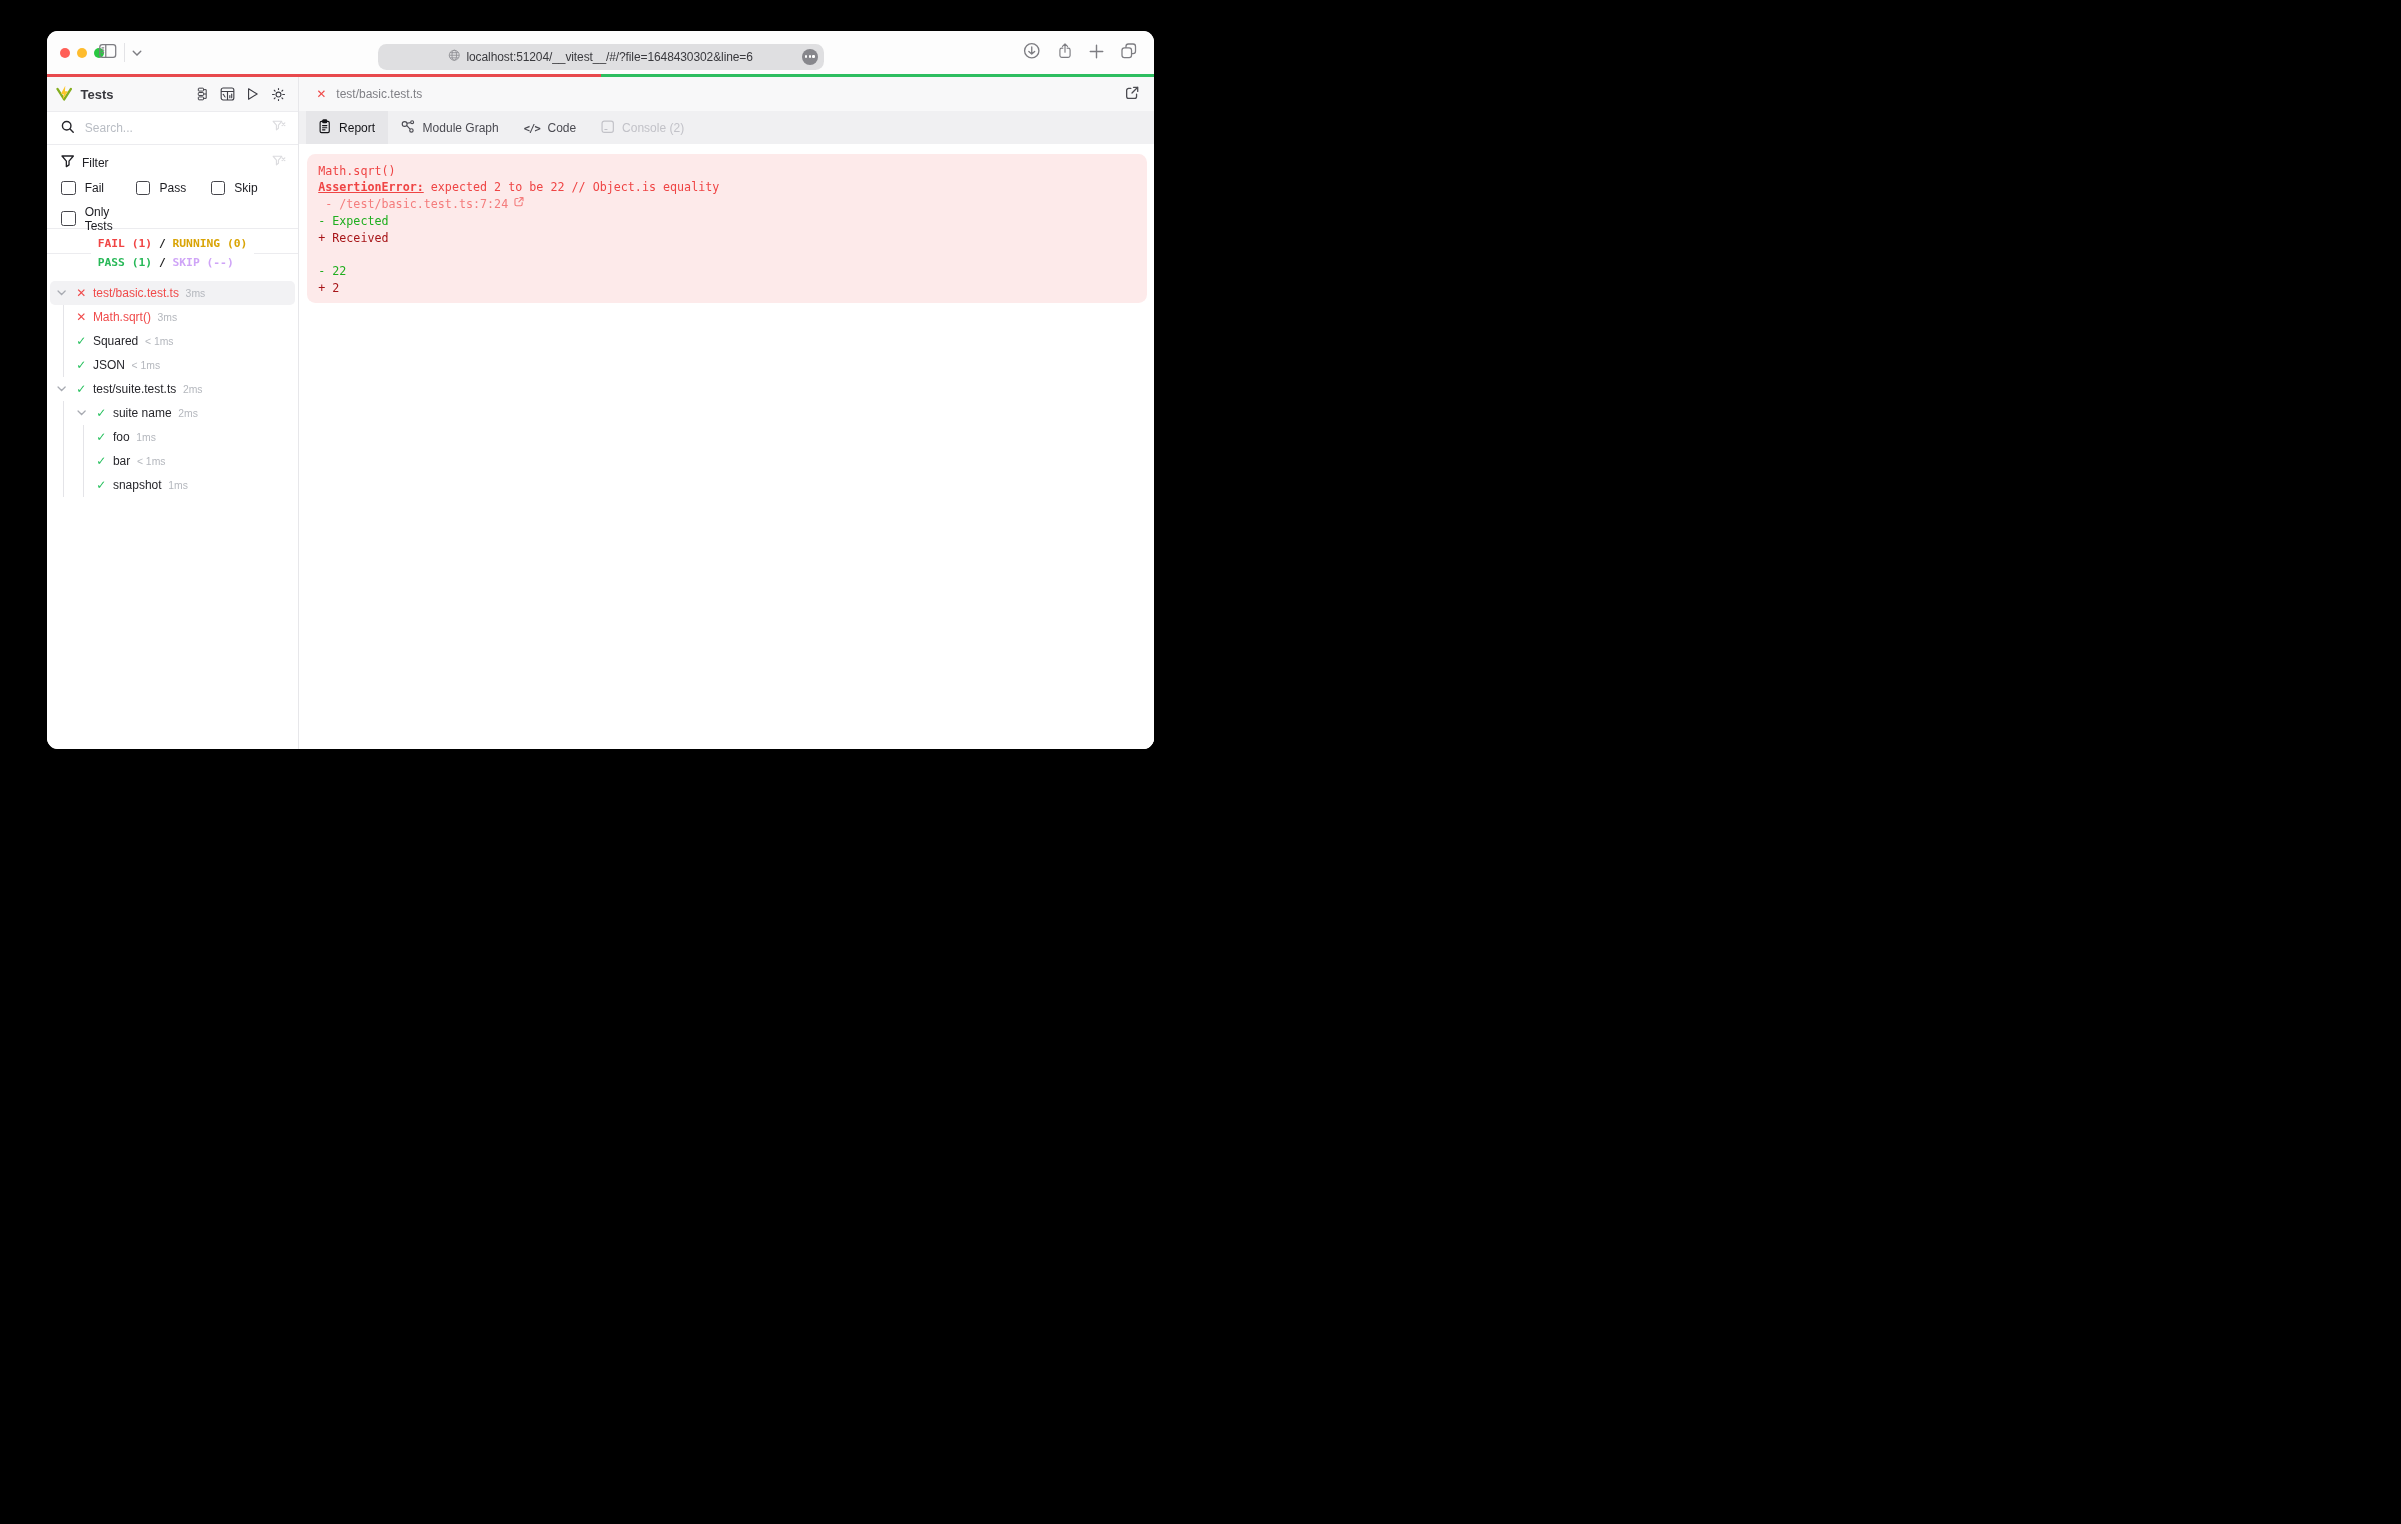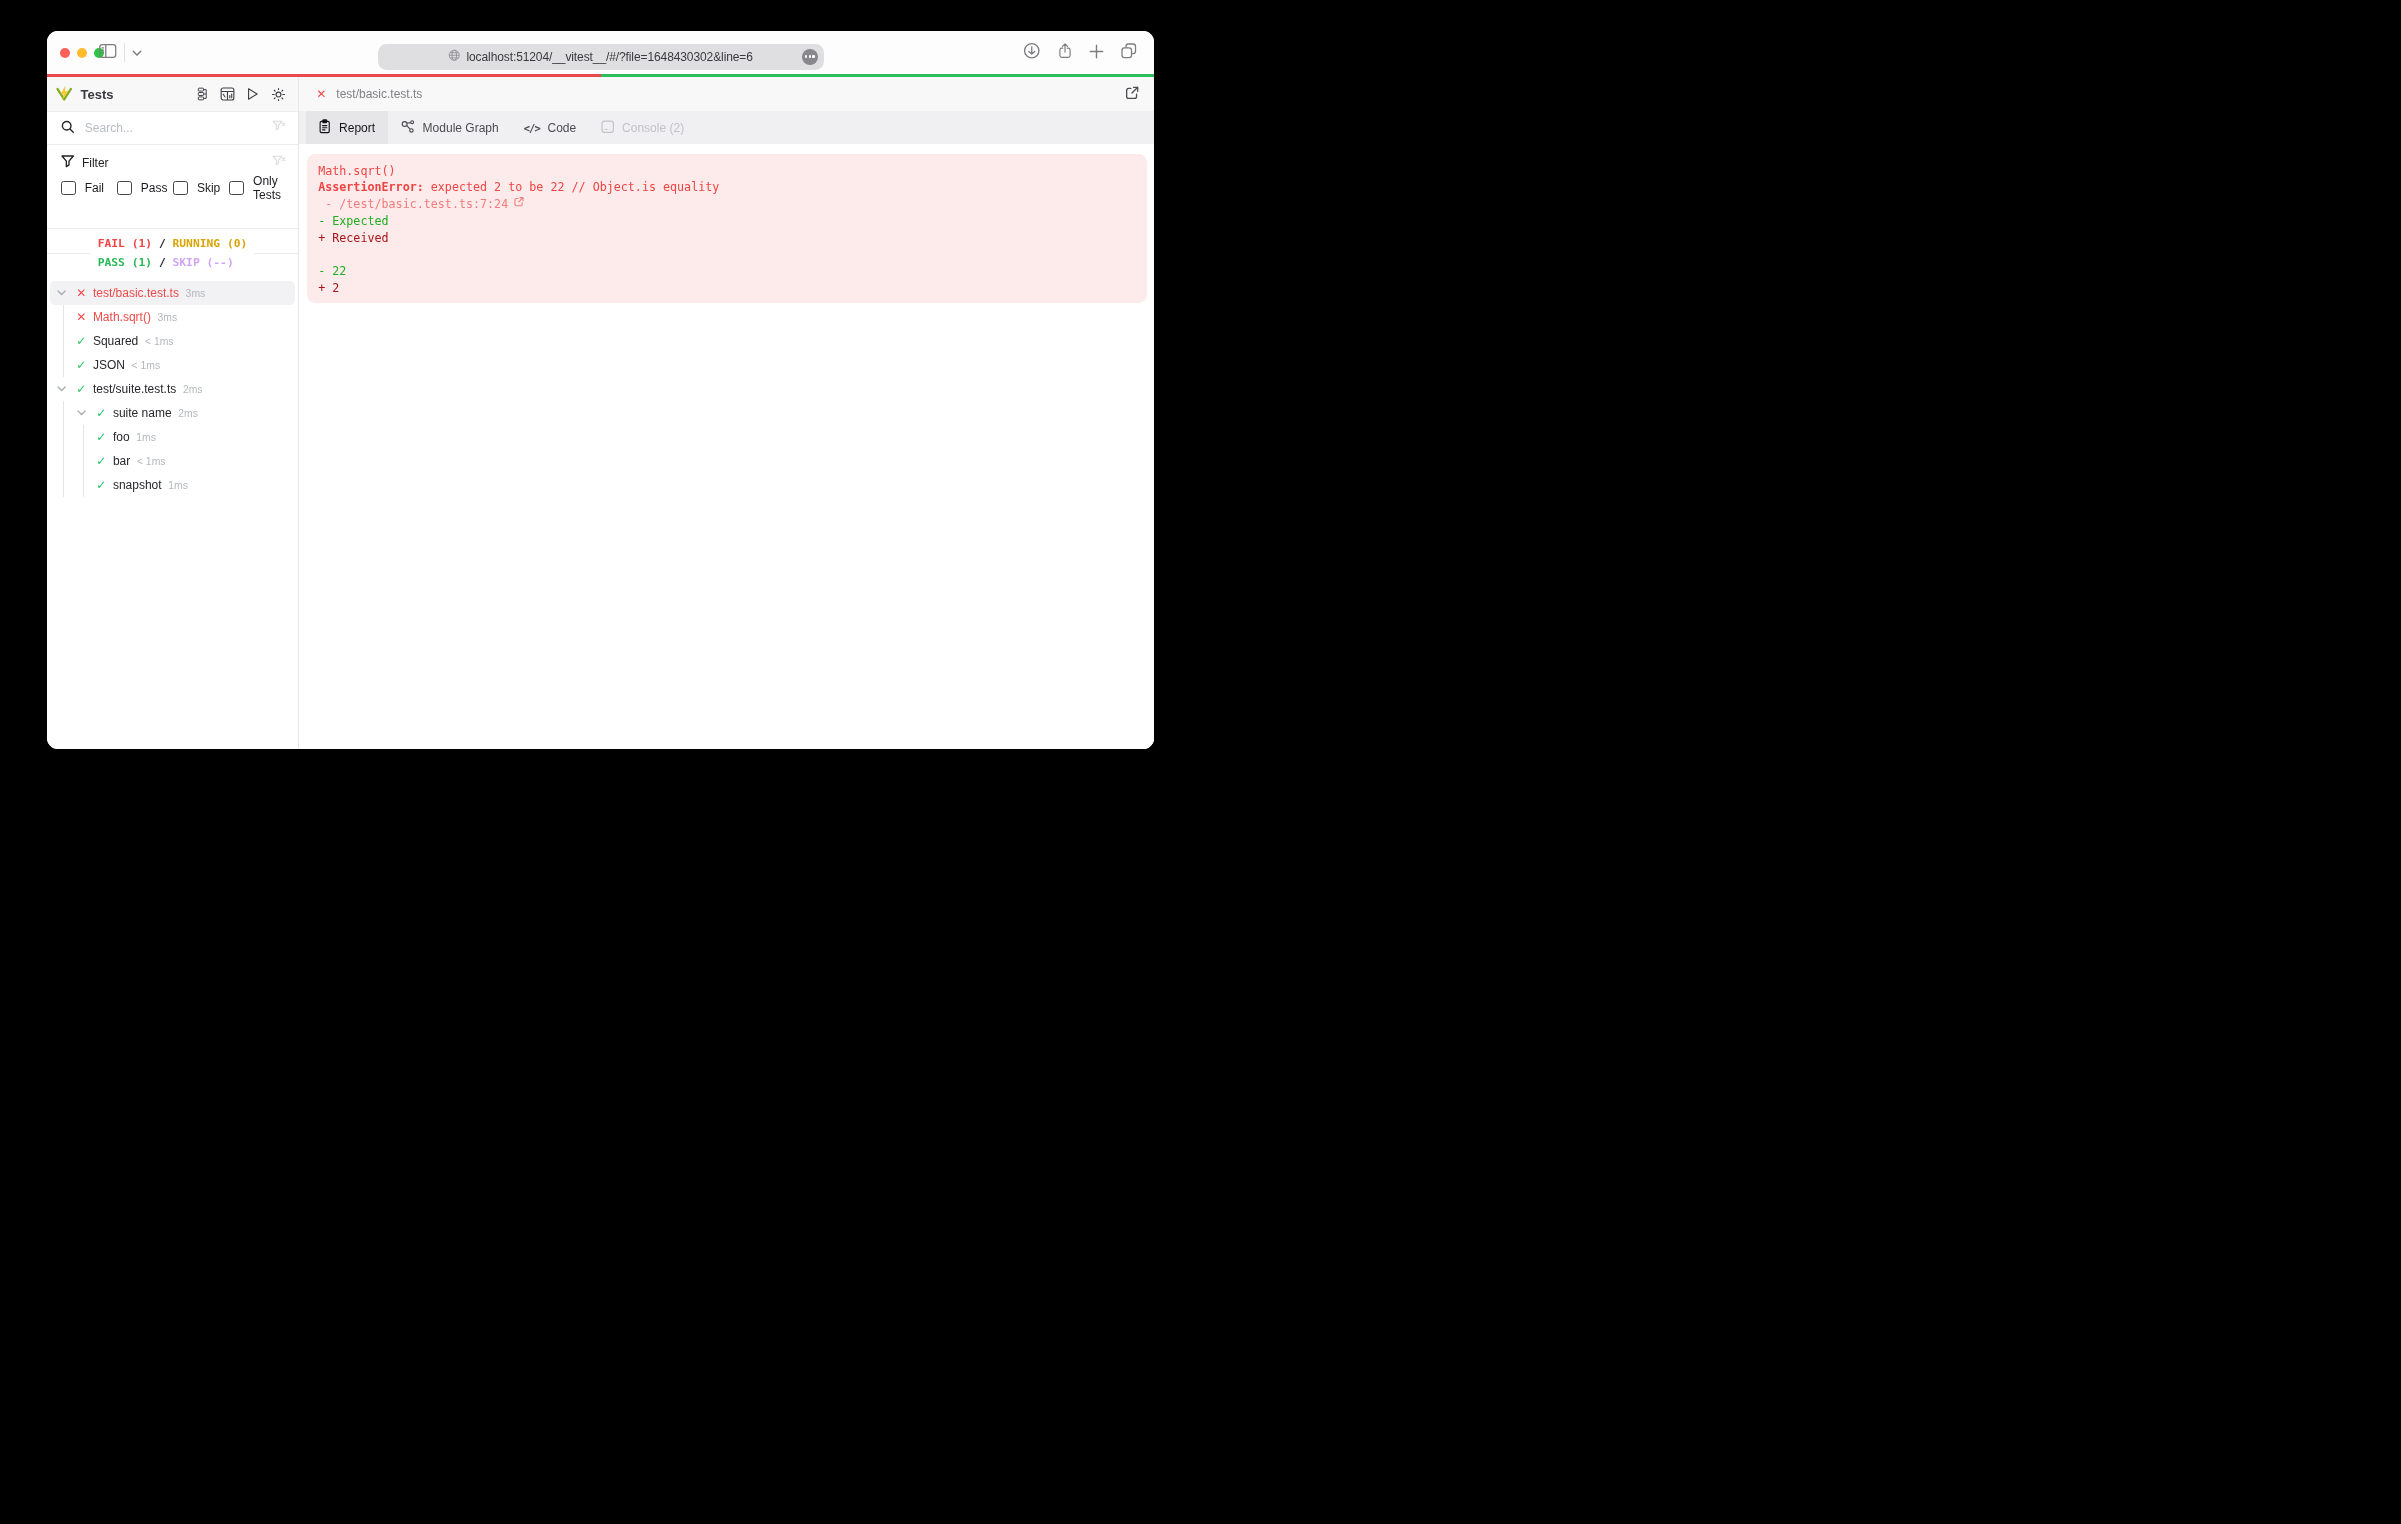--- a/index.html
+++ b/index.html
@@ -37,21 +37,21 @@
   .sb-actions svg{display:block;cursor:pointer;}
 
   .sb-search{height:32px;flex:none;display:flex;align-items:center;padding:0 12.5px 0 14px;border-bottom:0.8px solid #ececef;}
   .sb-search input{border:0;outline:0;background:transparent;margin-left:8.4px;flex:1;font-size:12px;color:#333;font-family:inherit;}
   .sb-search input::placeholder{color:#b9bdc4;}
   .faint{color:#dcdcdf;}
 
   .sb-filter{flex:none;border-bottom:0.8px solid #ececef;padding:7.5px 12.5px 0 14px;height:75px;}
   .filter-title{display:flex;align-items:center;gap:7.5px;height:20px;color:#212126;}
   .filter-title .f-label{font-size:12px;font-weight:400;}
-  .filter-grid{margin-top:6.7px;display:grid;grid-template-columns:1fr 1fr 1fr 1fr;row-gap:13px;}
+  .filter-grid{margin-top:6.7px;display:grid;grid-template-columns:1fr 1fr 1fr;row-gap:13px;}
   .chk{display:flex;align-items:center;gap:9.2px;height:17.5px;cursor:pointer;}
   .box{width:12.5px;height:12.5px;border:1.3px solid #45454b;border-radius:2.5px;background:#fff;flex:none;}
   .chk span{font-size:12px;color:#1c1c21;}
 
   .sb-status{flex:none;height:43px;padding-top:5px;position:relative;font-family:"DejaVu Sans Mono","Liberation Mono",monospace;font-weight:bold;font-size:11.3px;border-bottom:0.8px solid #fff;}
   .status-divider{position:absolute;left:0;right:0;top:24px;border-top:0.8px solid #ececef;}
   .status-inner{position:relative;width:fit-content;margin:0 auto;background:#fff;padding:0 6.7px;z-index:1;}
   .status-line{height:19px;line-height:19px;white-space:pre;}
   .c-fail{color:#f04444;}
   .c-running{color:#d9a406;}
@@ -83,21 +83,21 @@
   .main-tabs{height:33px;flex:none;background:#f0f0f2;display:flex;align-items:stretch;padding-left:6.7px;}
   .tab{display:flex;align-items:center;gap:7.5px;padding:0 12.5px;font-size:12px;color:#4b4b52;cursor:pointer;}
   .tab.active{background:#e6e6e9;color:#141418;}
   .tab.disabled{color:#c2c2c8;cursor:default;}
   .tab .code-glyph{font-family:"DejaVu Sans Mono","Liberation Mono",monospace;font-size:10.4px;font-weight:bold;letter-spacing:-0.8px;}
 
   .main-content{flex:1;background:#fff;}
   .error-box{margin:10px 6.7px 0 7.5px;background:#fdeaea;border-radius:8.4px;padding:8.4px 11.7px 6.7px 11.7px;font-family:"DejaVu Sans Mono","Liberation Mono",monospace;font-size:11.7px;line-height:16.7px;}
   .eline{white-space:pre;}
   .e-red{color:#ef4444;}
-  .e-red b{font-weight:bold;}
+  .e-red b{font-weight:bold;text-decoration:underline;}
   .e-link{color:#f47c7c;display:flex;align-items:center;gap:5px;cursor:pointer;width:fit-content;}
   .d-green{color:#1fae1f;}
   .d-red{color:#a71518;}
   .blank{height:16.7px;}
   svg{flex:none;}
 </style>
 </head>
 <body>
 
 <div class="screen">

